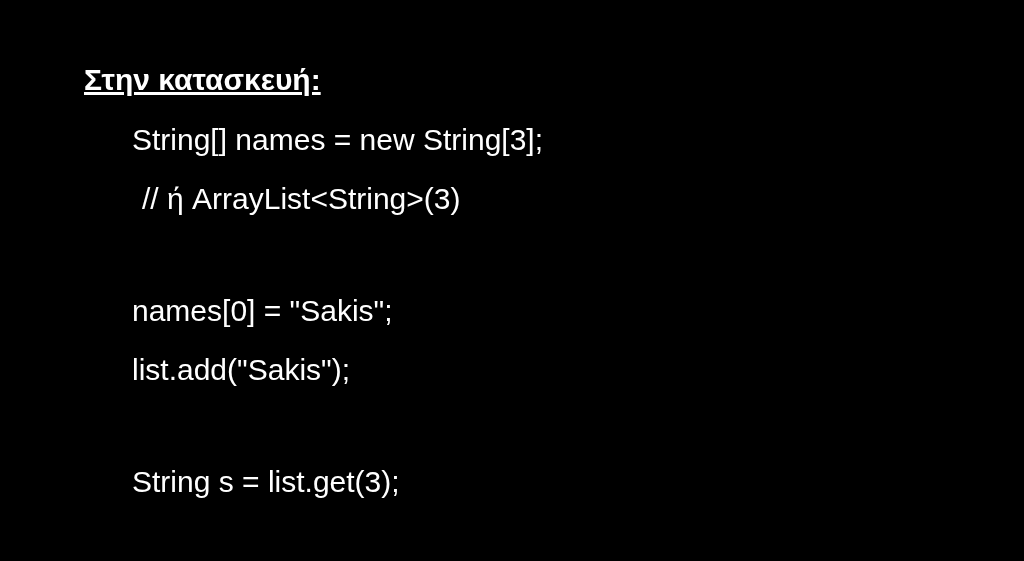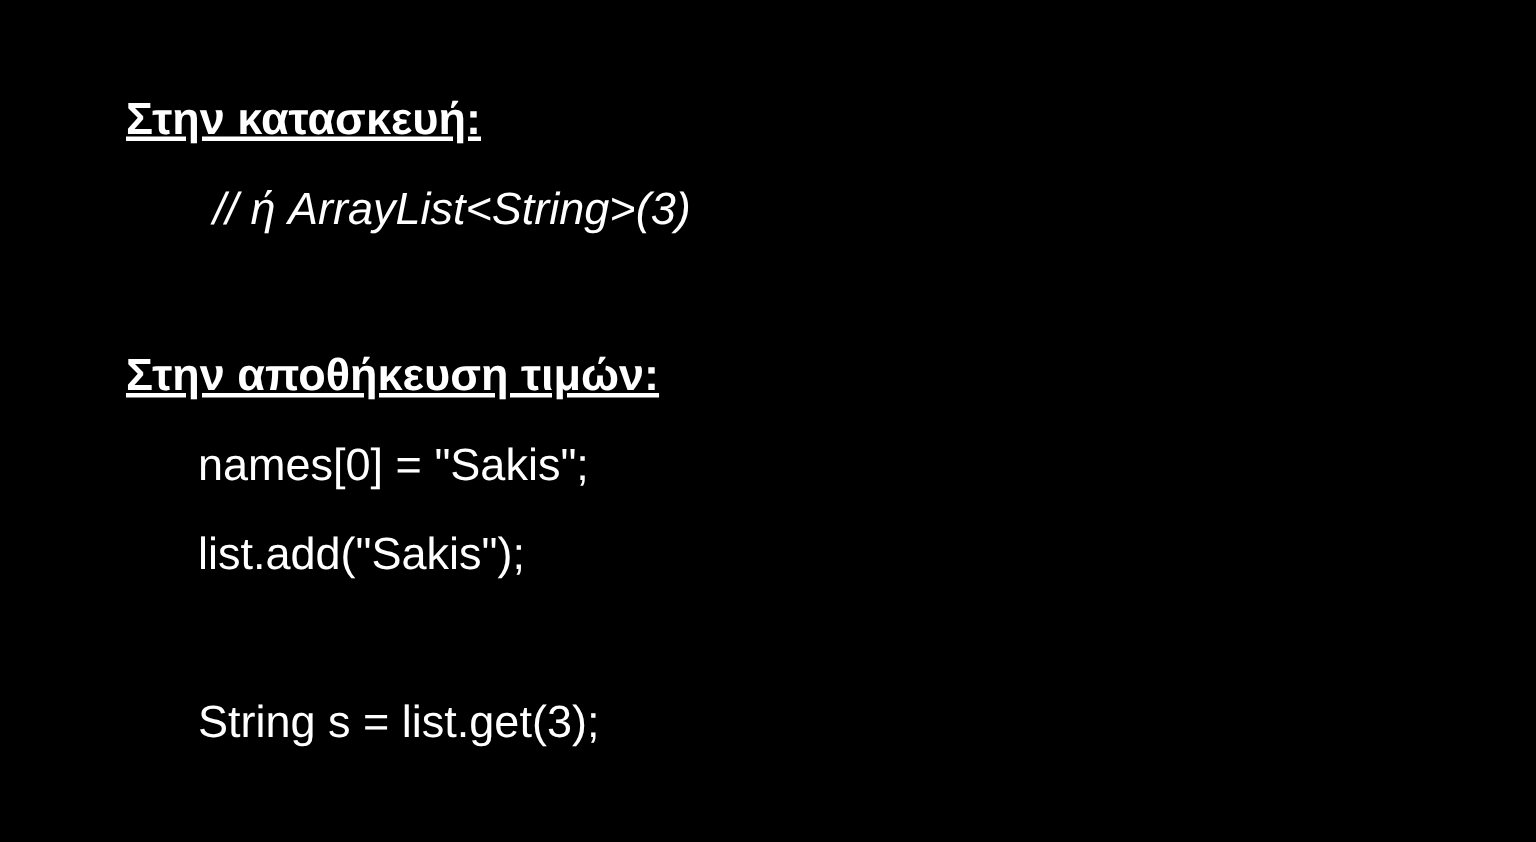--- a/index.html
+++ b/index.html
@@ -22,38 +22,37 @@
       font-weight: bold;
       text-decoration: underline;
       display: block;
     }
     .code-line {
       padding-left: 48px;
       display: block;
     }
     .comment {
       padding-left: 58px;
-      font-style: italic;
       display: block;
     }
     .spacer {
       height: 36px;
     }
   </style>
 </head>
 <body>
 
 <div>
 
   <span class="section-heading">Στην κατασκευή:</span>
+  <span class="code-line">String[] names = new String[3];</span>
   <span class="comment">// ή ArrayList&lt;String&gt;(3)</span>
 
   <div class="spacer"></div>
 
-  <span class="section-heading">Στην αποθήκευση τιμών:</span>
   <span class="code-line">names[0] = "Sakis";</span>
   <span class="code-line">list.add("Sakis");</span>
 
   <div class="spacer"></div>
 
   <span class="code-line">String s = list.get(3);</span>
 
 </div>
 
 </body></html>

